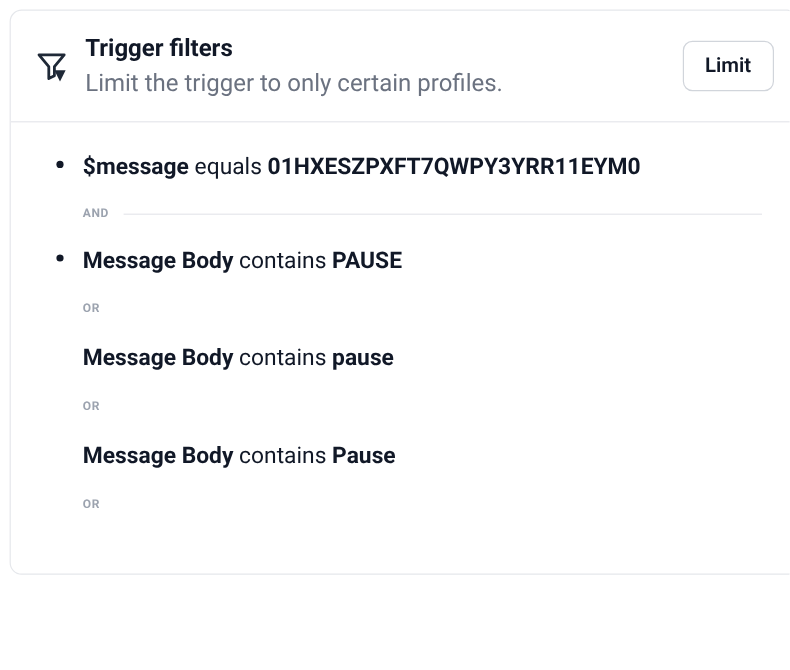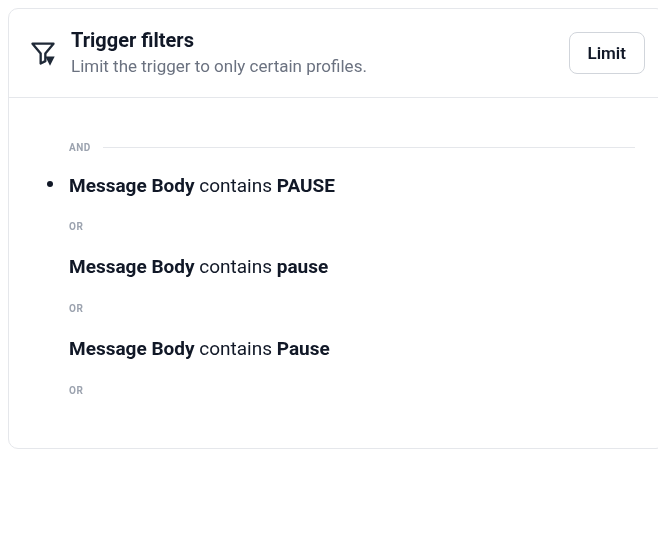--- a/index.html
+++ b/index.html
@@ -34,21 +34,21 @@
     .header-text {
       flex: 1;
     }
     .header-title {
       font-size: 20px;
       font-weight: 700;
       color: #111827;
       line-height: 1.3;
     }
     .header-subtitle {
-      font-size: 17px;
+      font-size: 20px;
       color: #6b7280;
       line-height: 1.4;
       margin-top: 2px;
     }
     .edit-button {
       background: #fff;
       border: 1px solid #d1d5db;
       border-radius: 8px;
       padding: 10px 18px;
       font-size: 17px;
@@ -135,20 +135,30 @@
     </div>
     <div class="header-text">
       <div class="header-title">Trigger filters</div>
       <div class="header-subtitle">Limit the trigger to only certain profiles.</div>
     </div>
     <button class="edit-button">Limit</button>
   </div>
 
   <div class="filters-body">
 
+    <div class="filter-group">
+      <span class="bullet"></span>
+      <div class="condition-line">
+        <span class="condition-field">$message</span>
+        <span> </span>
+        <span class="condition-op">equals</span>
+        <span> </span>
+        <span class="condition-value">01HXESZPXFT7QWPY3YRR11EYM0</span>
+      </div>
+    </div>
 
     <div class="connector-row">
       <span class="connector-label">AND</span>
       <span class="connector-line"></span>
     </div>
 
     <div class="filter-group">
       <span class="bullet"></span>
       <div class="condition-line">
         <span class="condition-field">Message Body</span>

